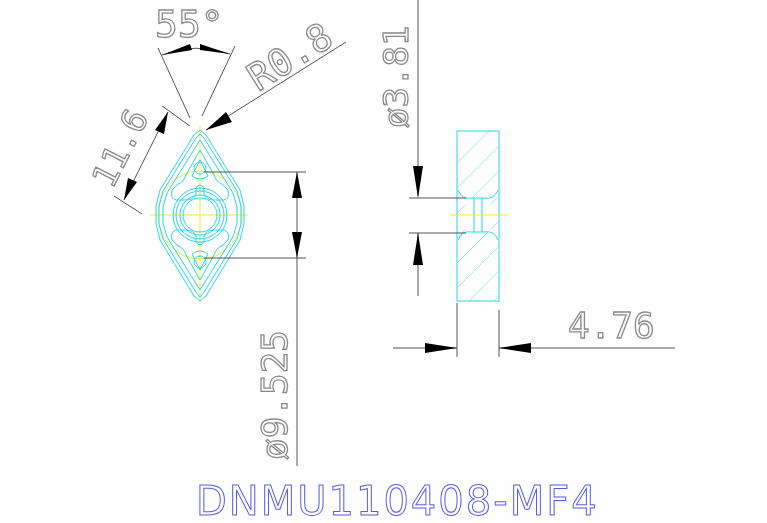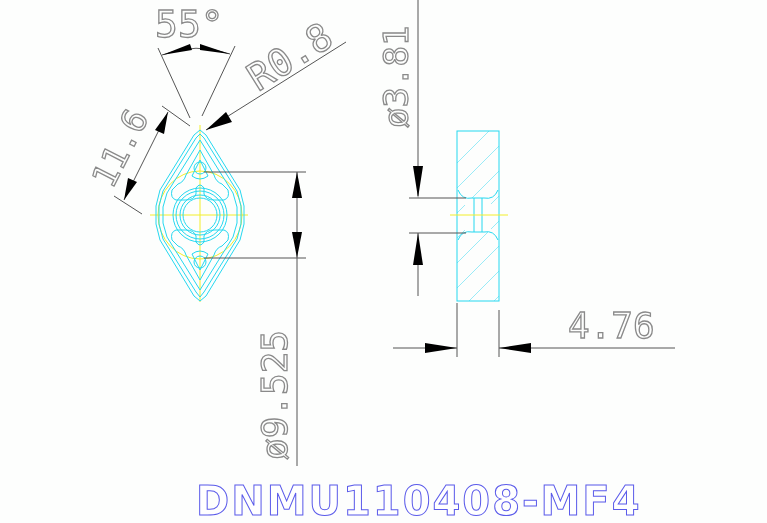--- a/index.html
+++ b/index.html
@@ -4,21 +4,21 @@
 <style>
   html, body { margin:0; padding:0; background:#fdfefd; }
   body { width:767px; height:523px; overflow:hidden; position:relative; font-family:"DejaVu Sans", sans-serif; }
   svg { position:absolute; left:0; top:0; }
   .dim { stroke:#555; stroke-width:1; fill:none; }
   .arrow { fill:#000; stroke:none; }
   .dimtext { fill:none; stroke:#8a8a8a; stroke-width:1.3; font-family:"DejaVu Sans Mono", monospace; font-weight:100; }
   .cyan { stroke:#24d8f0; fill:none; stroke-width:1; }
   .yel { stroke:#f2ee2a; fill:none; stroke-width:1; }
   .hatch { stroke:#7fe6f5; stroke-width:0.8; }
-  .title { position:absolute; left:196px; top:478px; width:440px; font-family:"DejaVu Sans", sans-serif; font-size:40px; font-weight:700; color:#fff; -webkit-text-stroke:1px #5b5bea; letter-spacing:2px; white-space:nowrap; }
+  .title { position:absolute; left:196px; top:478px; width:440px; font-family:"DejaVu Sans", sans-serif; font-size:40px; font-weight:400; color:#fff; -webkit-text-stroke:1px #5b5bea; letter-spacing:2px; white-space:nowrap; }
 </style>
 </head>
 <body>
 
 <svg width="767" height="523" viewBox="0 0 767 523">
   <defs>
     <clipPath id="sideclip">
         <rect x="457" y="131" width="42" height="170"></rect>
       </clipPath>
   </defs>

